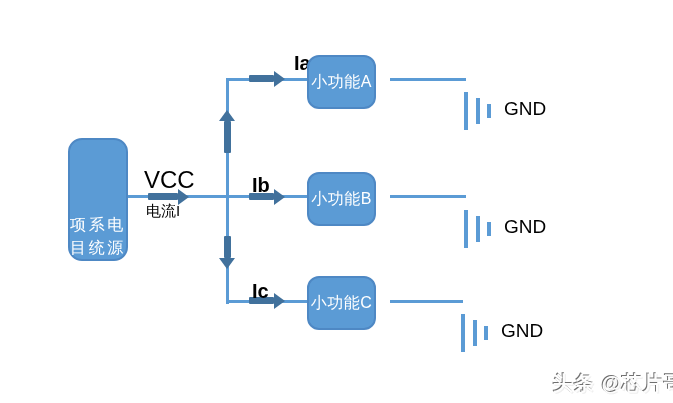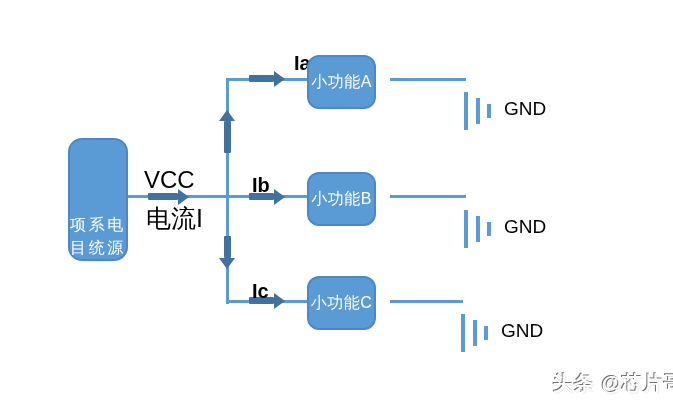--- a/index.html
+++ b/index.html
@@ -46,21 +46,21 @@
     box-sizing:border-box;background:var(--box-fill);
     border:2px solid var(--box-border);border-radius:14px;
     color:var(--box-text);display:flex;flex-direction:row;
     align-items:flex-end;justify-content:center;
     font-size:16px;line-height:23px;letter-spacing:1px;
   }
   .func-box{left:307px;width:69px;height:54px;}
   
   .lbl{position:absolute;color:var(--label);white-space:nowrap;}
   .lbl-vcc{left:144px;top:166px;font-size:24px;}
-  .lbl-current{left:146px;top:202px;font-size:25px;}
+  .lbl-current{left:146px;top:202px;font-size:15px;}
   .lbl-i{font-size:20px;font-weight:bold;left:252px;}
   
   .gnd{position:absolute;left:464px;width:120px;height:38px;margin-top:32px;}
   .gnd .bar{position:absolute;background:var(--line);width:4px;}
   .gnd .bar-tall{left:0;top:0;height:38px;}
   .gnd .bar-med{left:12px;top:6px;height:26px;}
   .gnd .bar-short{left:23px;top:12px;height:14px;}
   .gnd .gnd-label{position:absolute;left:40px;top:6px;font-size:19px;color:var(--label);}
   
   .watermark{

